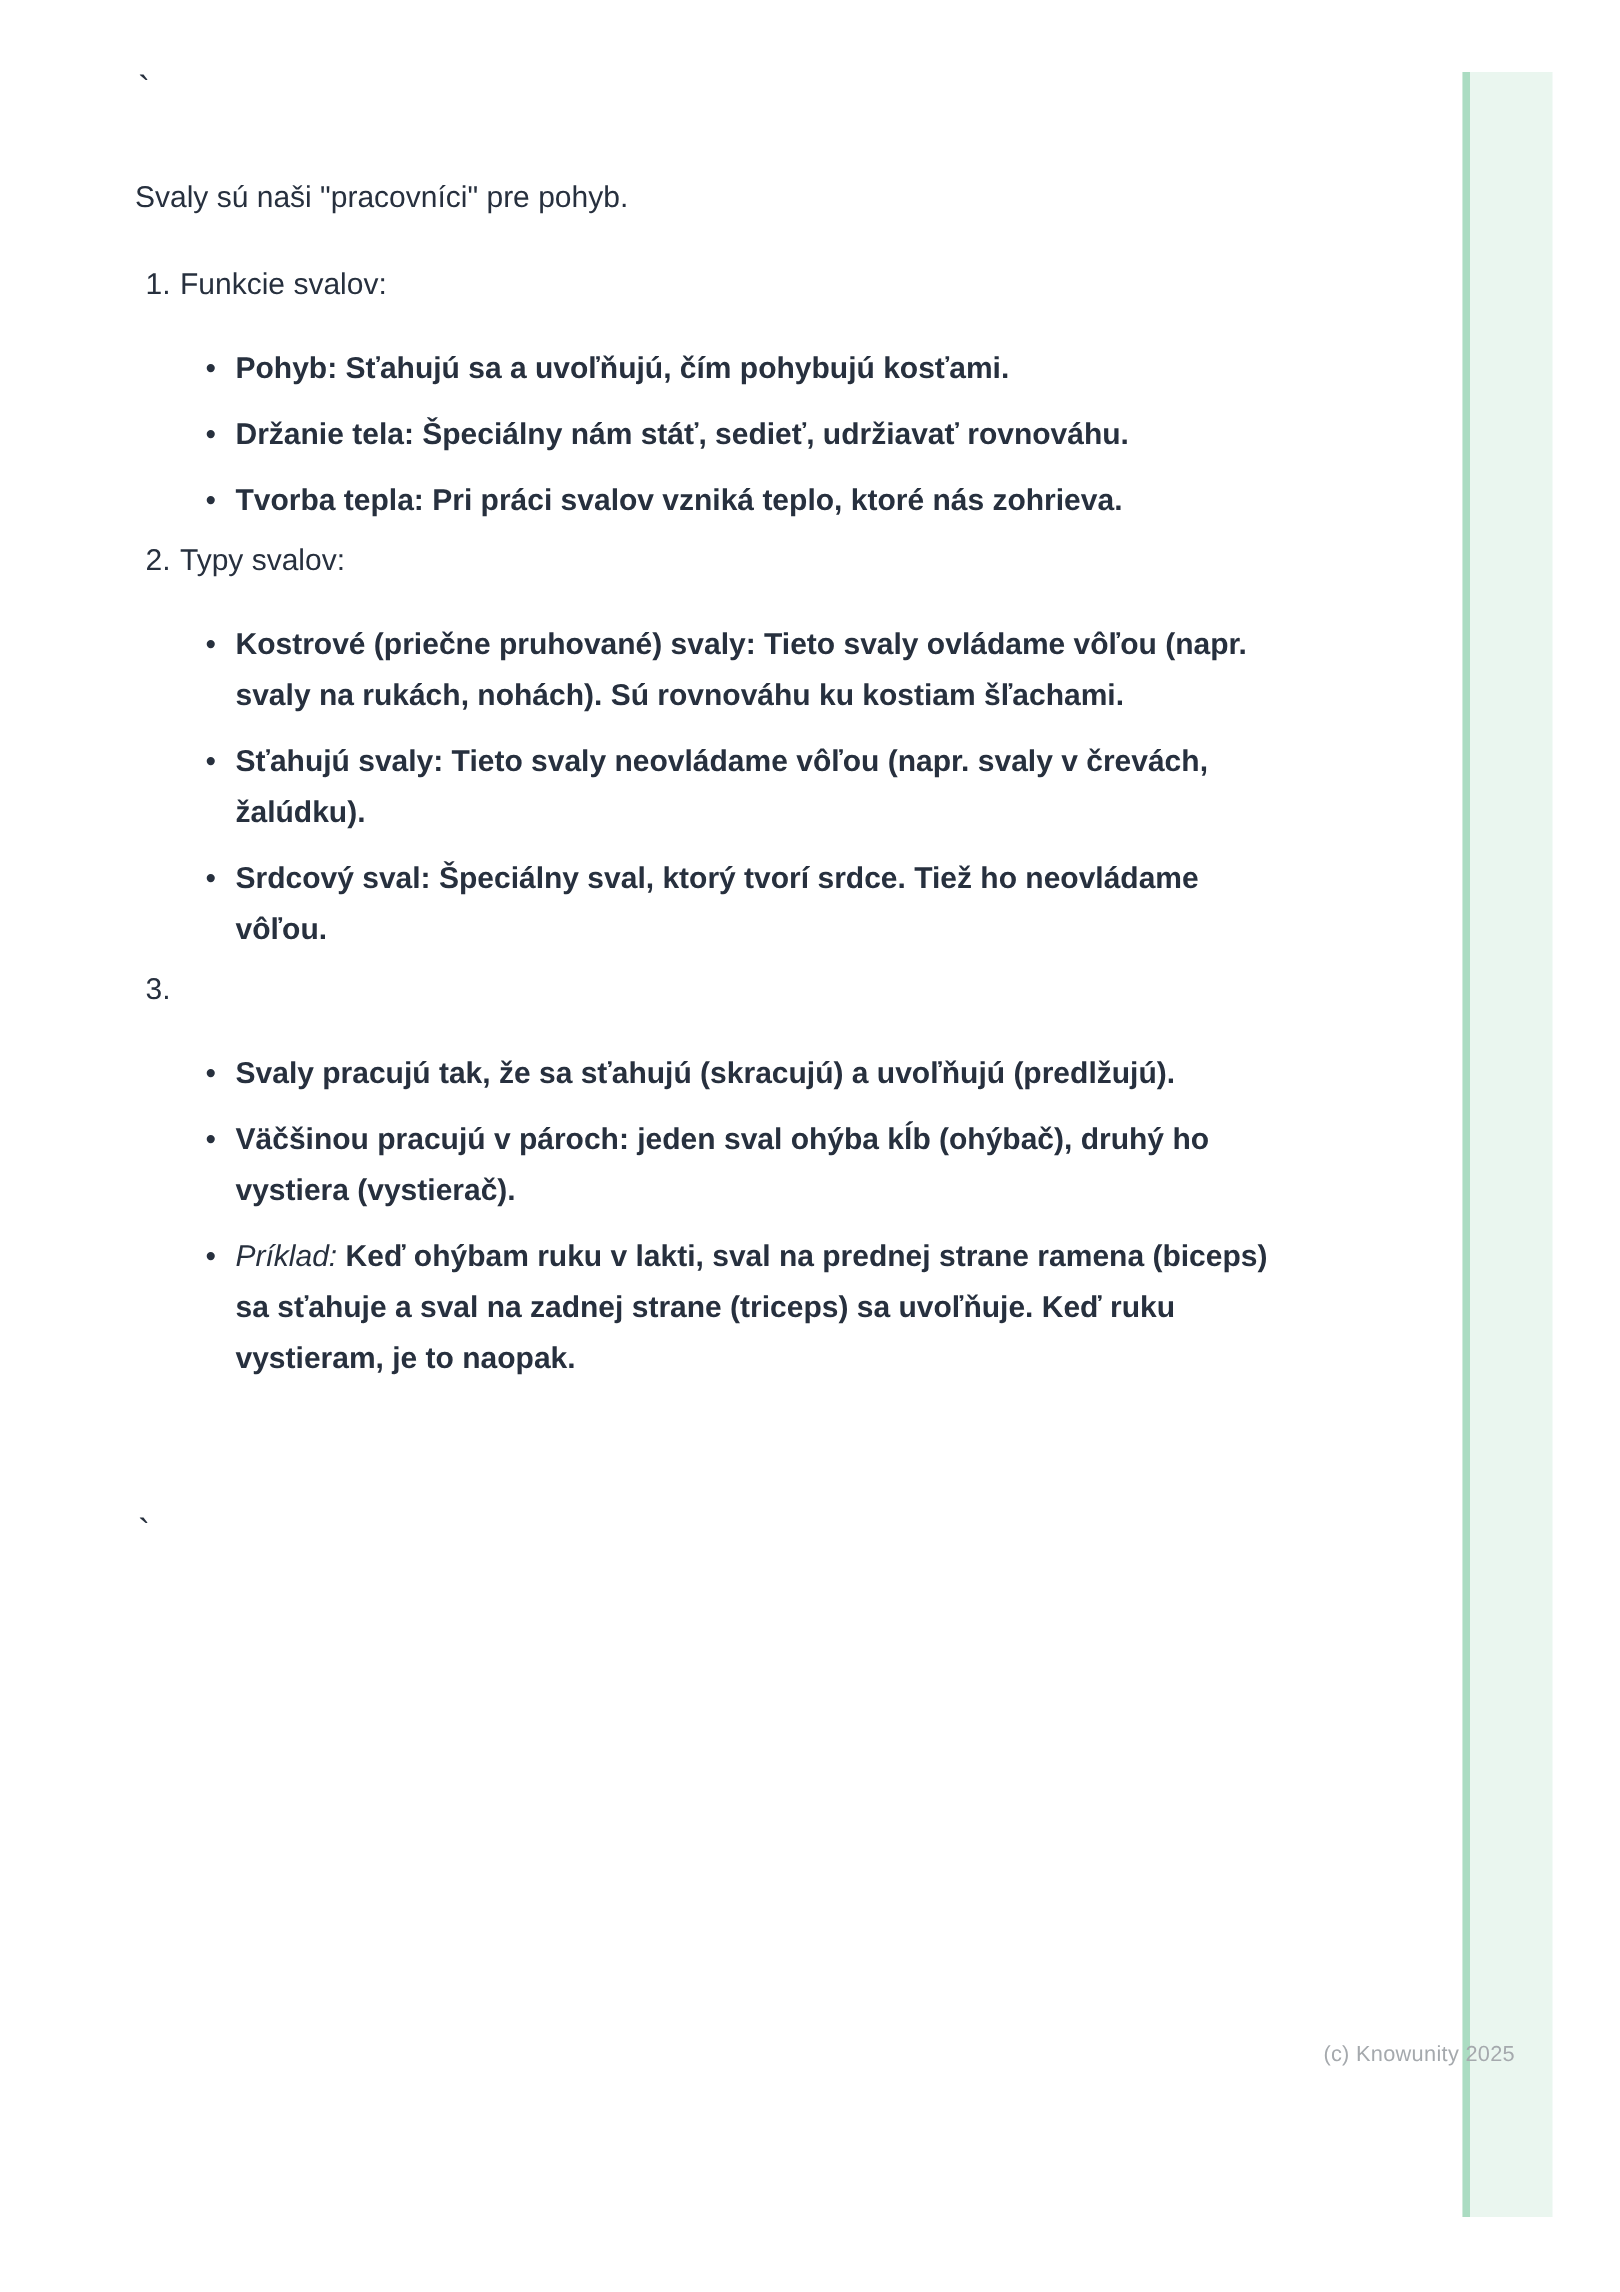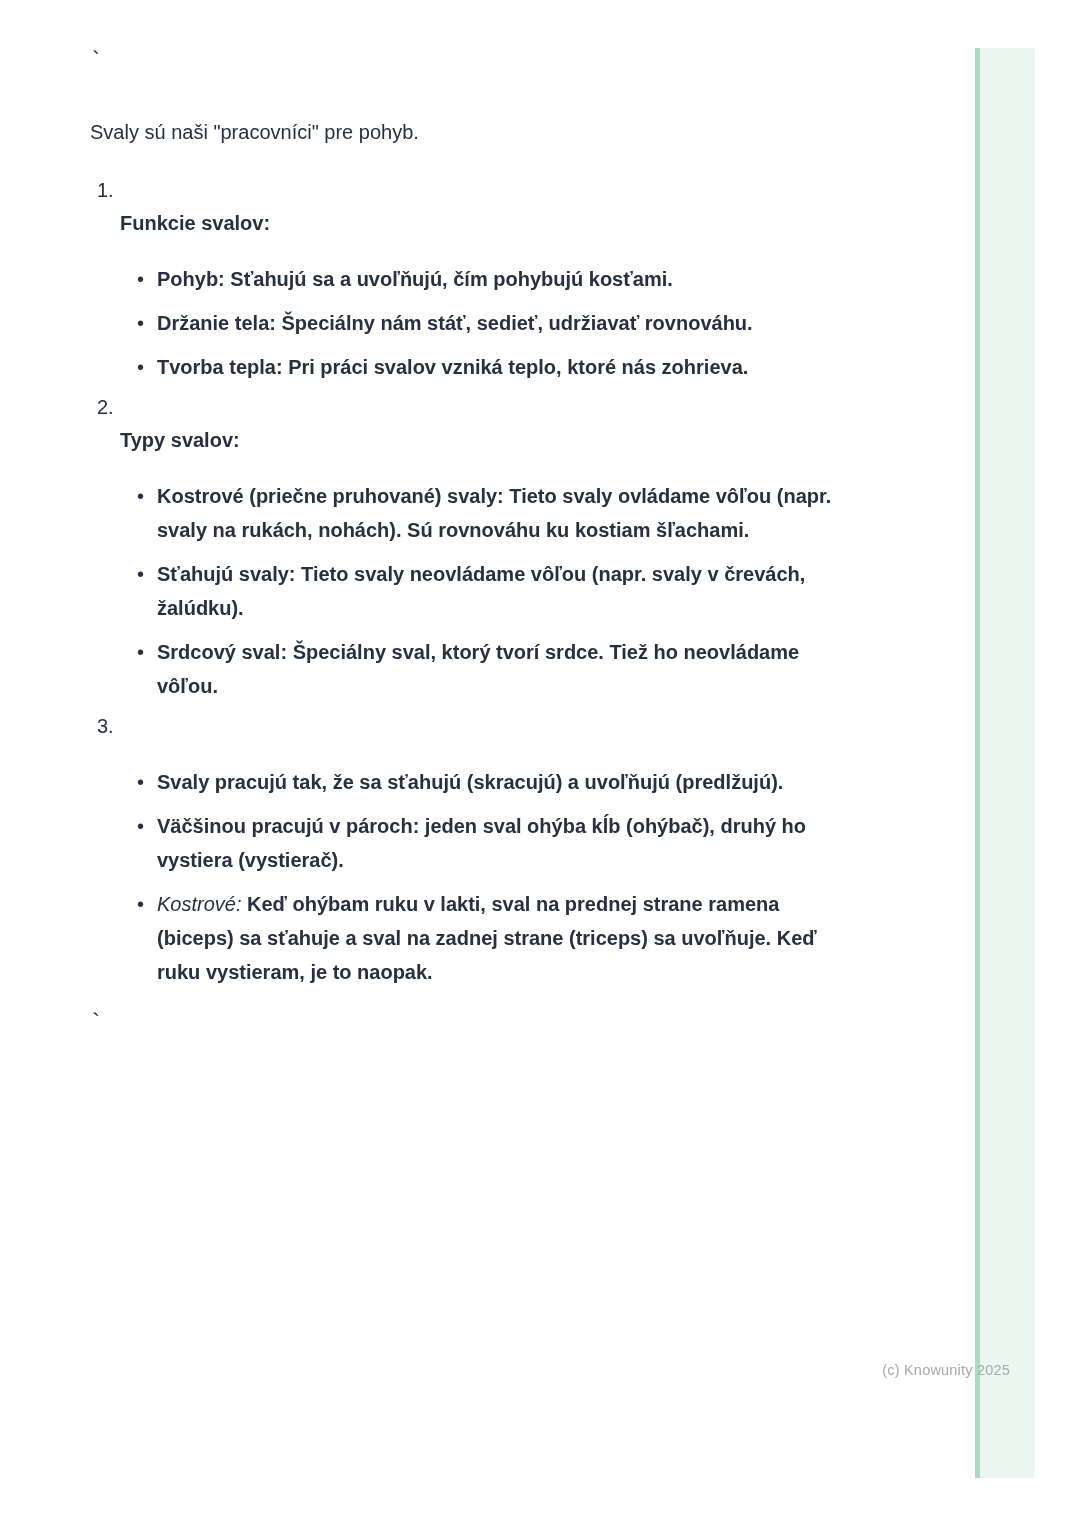--- a/index.html
+++ b/index.html
@@ -61,21 +61,21 @@
     margin-bottom: 33px;
   }
   .section { margin-bottom: 8px; }
   .section-heading {
     display: flex;
     padding-left: 7px;
     font-size: 20px;
     line-height: 27px;
   }
   .num { flex: none; width: 23px; font-weight: 400; }
-  .heading-text { font-weight: 700; margin-top: 33px; }
+  .heading-text { font-weight: 400; }
   .section-bullets { margin-top: 25px; }
   .bullet {
     display: flex;
     padding-left: 47px;
     margin-bottom: 10px;
     font-size: 20px;
     line-height: 34px;
   }
   .dot {
     flex: none;
@@ -158,21 +158,21 @@
             <div class="bullet">
               <span class="dot">•</span>
               <span class="bullet-text"><span class="seg-normal">Svaly pracujú tak, že sa </span><span class="seg-bold">sťahujú</span><span class="seg-normal"> (skracujú) a </span><span class="seg-bold">uvoľňujú</span><span class="seg-normal"> (predlžujú).</span></span>
             </div>
             <div class="bullet">
               <span class="dot">•</span>
               <span class="bullet-text"><span class="seg-normal">Väčšinou pracujú v pároch: jeden sval ohýba kĺb (ohýbač), druhý ho vystiera (vystierač).</span></span>
             </div>
             <div class="bullet">
               <span class="dot">•</span>
-              <span class="bullet-text"><span class="seg-italic">Kostrové:</span><span class="seg-normal"> Keď ohýbam ruku v lakti, sval na prednej strane ramena (biceps) sa sťahuje a sval na zadnej strane (triceps) sa uvoľňuje. Keď ruku vystieram, je to naopak.</span></span>
+              <span class="bullet-text"><span class="seg-italic">Príklad:</span><span class="seg-normal"> Keď ohýbam ruku v lakti, sval na prednej strane ramena (biceps) sa sťahuje a sval na zadnej strane (triceps) sa uvoľňuje. Keď ruku vystieram, je to naopak.</span></span>
             </div>
           </div>
         </div>
       </div>
   </div>
 
   <span class="tick tick-bottom">`</span>
 
   <div class="footer">(c) Knowunity 2025</div>
 </div>

